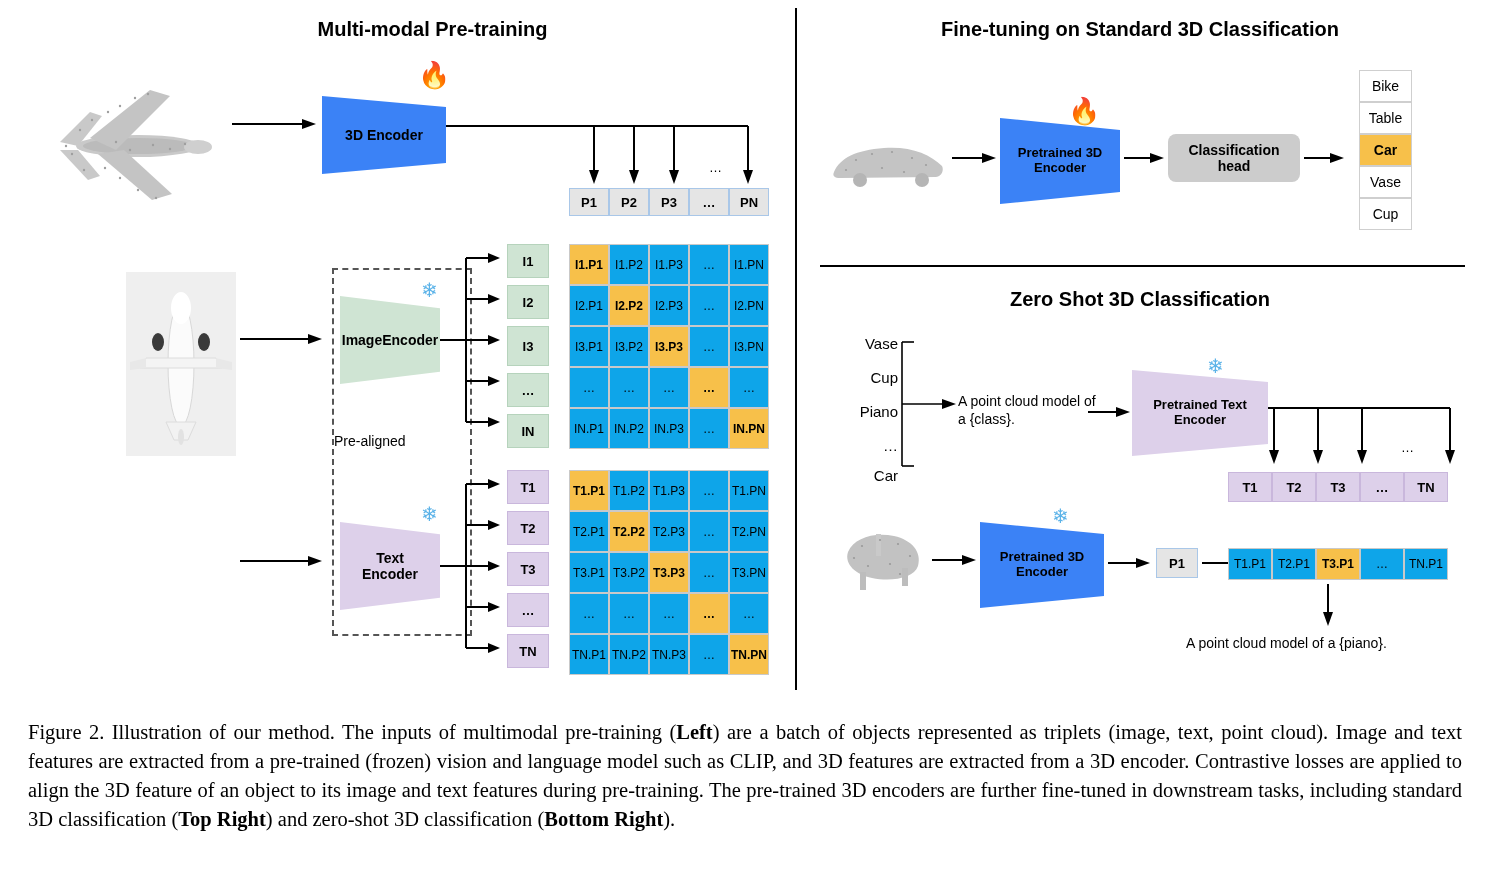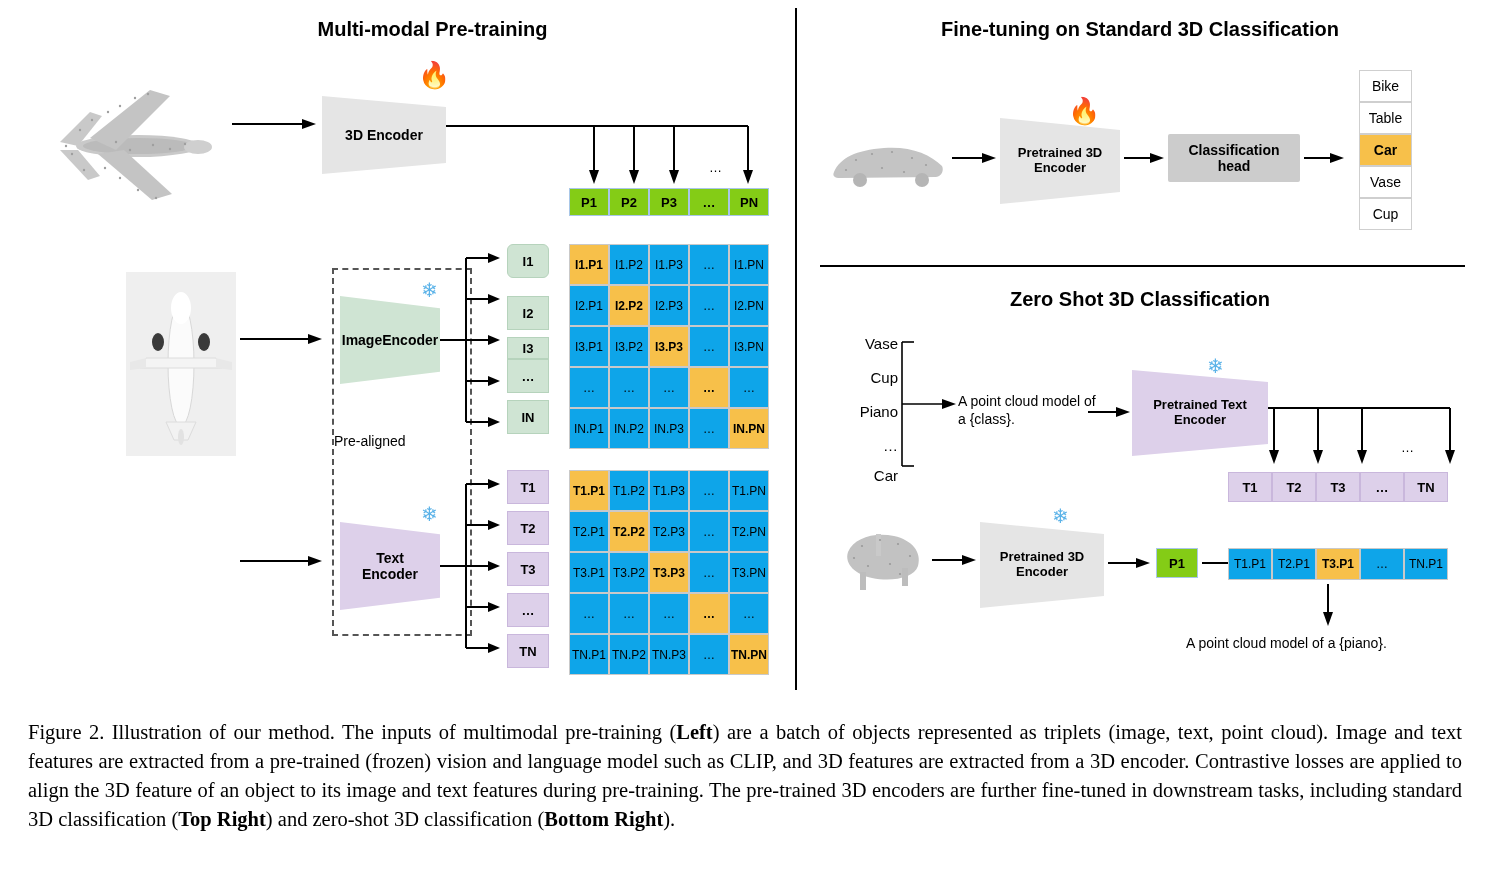--- a/index.html
+++ b/index.html
@@ -23,49 +23,49 @@
   .panel-title {
     font-weight:bold; font-size:20px; text-align:center; white-space:nowrap;
   }
 
   
   .trap {
     display:flex; align-items:center; justify-content:center;
     text-align:center; font-weight:bold; line-height:1.15;
   }
   .trap span { display:block; }
-  .trap.blue   { background:#e5e5e5; }
+  .trap.blue   { background:#3b82f6; }
   .trap.green  { background:#cfe4d3; }
   .trap.purple { background:#ddd0ea; }
   .clip-trap { clip-path: polygon(0% 0%, 100% 14%, 100% 86%, 0% 100%); }
 
   
   .cell {
     display:flex; align-items:center; justify-content:center;
     border:1px solid #c9c9c9; background:#0ea5e9; font-size:12px;
   }
   .cell.hl { background:#f7c04a; font-weight:bold; }
   .tag {
     display:flex; align-items:center; justify-content:center;
     font-weight:bold; font-size:13px; border:1px solid #b9c9dd;
   }
-  .tag.blue{ background:#84cc16; border-color:#a9c7e8; }
+  .tag.blue{ background:#e5e5e5; border-color:#a9c7e8; }
   .tag.green{ background:#cfe4d3; border-color:#b6d3bc; }
   .tag.purple{ background:#ddd0ea; border-color:#c9b7dc; }
 
   .listbox {
     display:flex; align-items:center; justify-content:center;
     border:1px solid #cfcfcf; background:#fff; font-size:14px;
   }
   .listbox.sel { background:#f7c04a; font-weight:bold; }
 
   .grayhead {
     display:flex; align-items:center; justify-content:center;
     background:#cccccc; font-weight:bold; font-size:14px; text-align:right;
-    line-height:1.15; border-radius:2px;
+    line-height:1.15; border-radius:8px;
   }
 
   .dashed-box { border:2px dashed #555; }
 
   .txt { font-size:15px; line-height:1.3; }
   .txt.c { text-align:left; }
 
   .flame { font-size:26px; line-height:1; }
   .snow  { font-size:20px; line-height:1; color:#5ab2e8; }
 
@@ -229,23 +229,23 @@
     <line x1="26" y1="131" x2="52" y2="131" stroke="#000" stroke-width="2"></line>
     <line x1="26" y1="172" x2="52" y2="172" stroke="#000" stroke-width="2"></line>
     <polygon points="60,8 48,3 48,13" fill="#000"></polygon>
     <polygon points="60,49 48,44 48,54" fill="#000"></polygon>
     <polygon points="60,90 48,85 48,95" fill="#000"></polygon>
     <polygon points="60,131 48,126 48,136" fill="#000"></polygon>
     <polygon points="60,172 48,167 48,177" fill="#000"></polygon>
   </svg>
 
   <div class="abs" style="left:507px; top:244px;">
-    <div class="tag green" style="width:42px;height:34px;margin-bottom:18px;border-radius:6px;">I1</div>
+    <div class="tag green" style="width:42px;height:34px;margin-bottom:7px;">I1</div>
     <div class="tag green" style="width:42px;height:34px;margin-bottom:7px;">I2</div>
-    <div class="tag green" style="width:42px;height:22px;">I3</div>
+    <div class="tag green" style="width:42px;height:40px;margin-bottom:7px;">I3</div>
     <div class="tag green" style="width:42px;height:34px;margin-bottom:7px;">…</div>
     <div class="tag green" style="width:42px;height:34px;">IN</div>
   </div>
 
   <div class="abs" style="left:507px; top:470px;">
     <div class="tag purple" style="width:42px;height:34px;margin-bottom:7px;">T1</div>
     <div class="tag purple" style="width:42px;height:34px;margin-bottom:7px;">T2</div>
     <div class="tag purple" style="width:42px;height:34px;margin-bottom:7px;">T3</div>
     <div class="tag purple" style="width:42px;height:34px;margin-bottom:7px;">…</div>
     <div class="tag purple" style="width:42px;height:34px;">TN</div>

